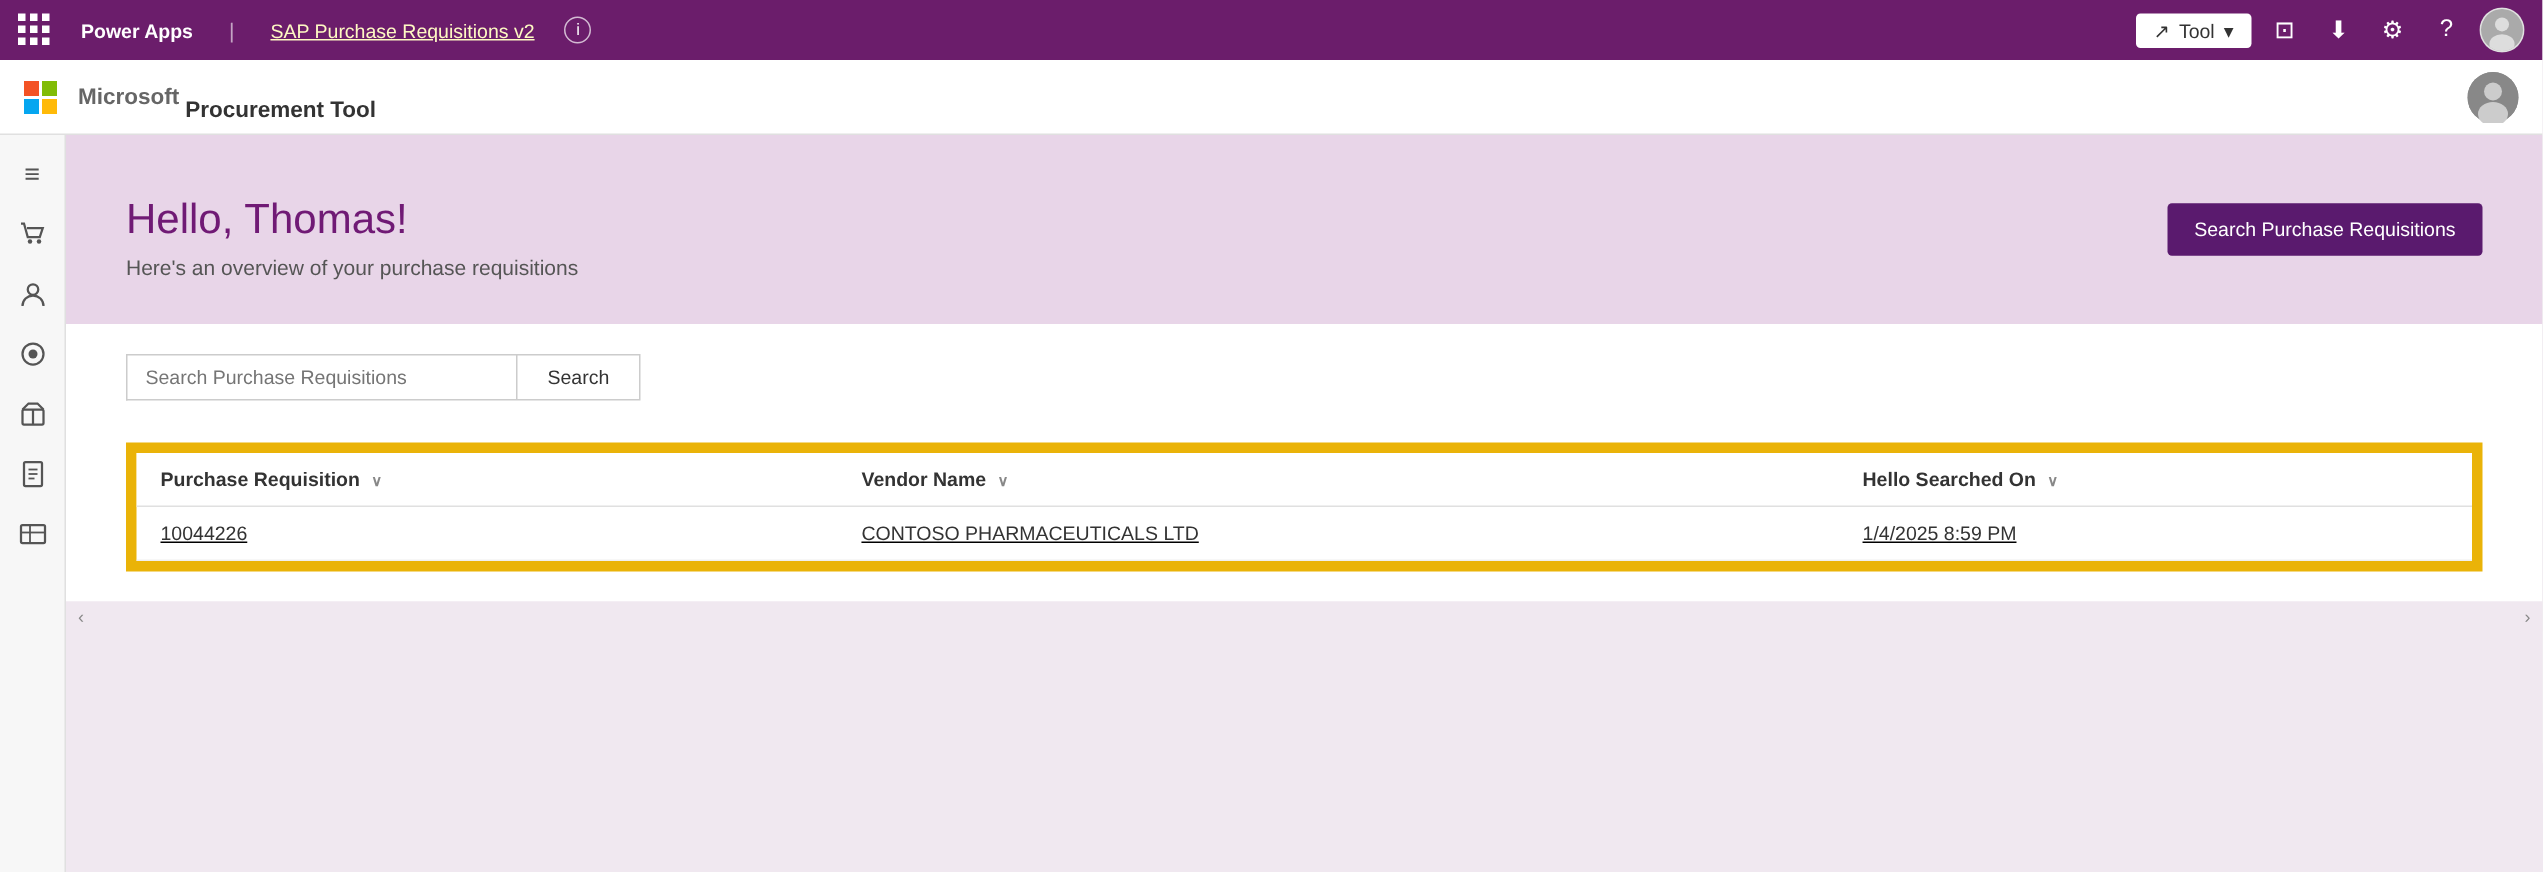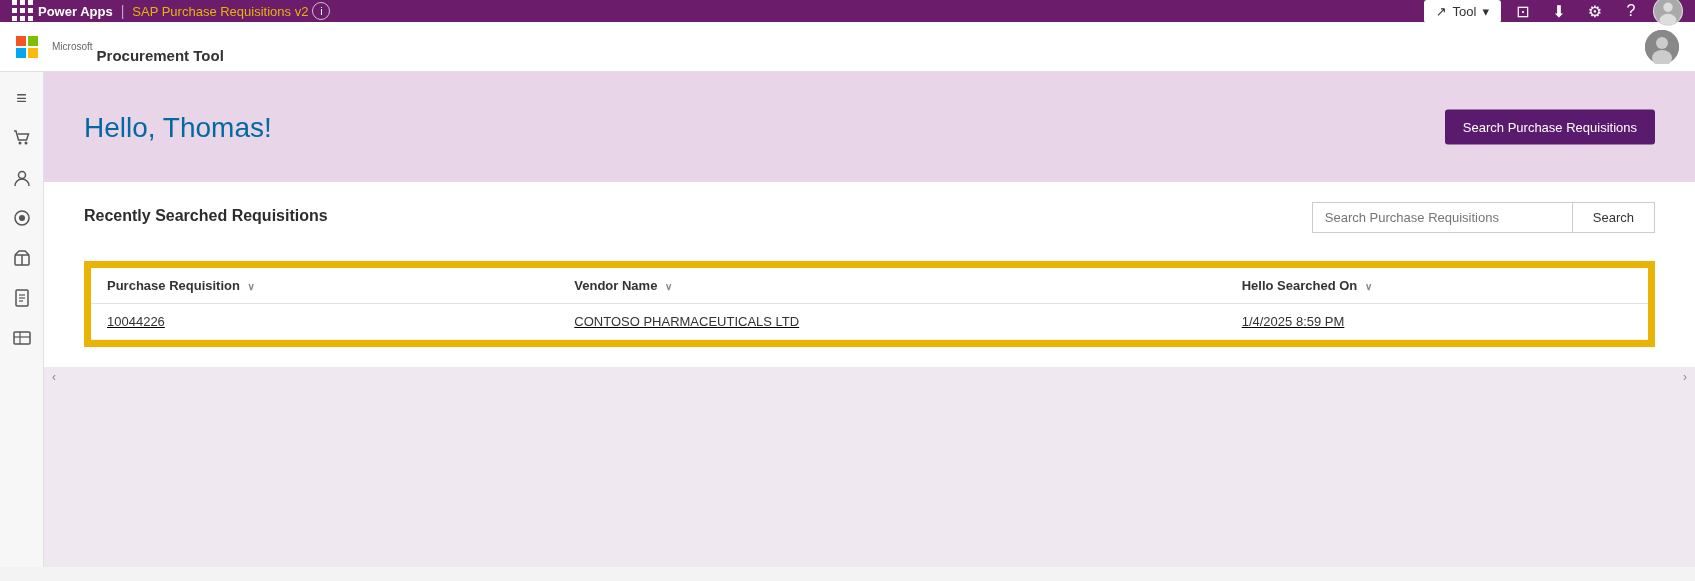--- a/index.html
+++ b/index.html
@@ -4,23 +4,23 @@
   <style>
     * { box-sizing: border-box; margin: 0; padding: 0; }
     body { font-family: 'Segoe UI', Arial, sans-serif; font-size: 14px; background: #f3f3f3; overflow: hidden; }
 
     
     .topbar {
       display: flex;
       align-items: center;
       background: #6b1d6b;
       color: white;
-      height: 22px;
+      height: 40px;
       padding: 0 12px;
-      gap: 4px;
+      gap: 20px;
     }
     .topbar-apps-icon {
       display: grid;
       grid-template-columns: repeat(3,6px);
       grid-template-rows: repeat(3,6px);
       gap: 2px;
       cursor: pointer;
     }
     .topbar-apps-icon span {
       width: 5px; height: 5px;
@@ -31,22 +31,23 @@
       font-weight: 600;
       font-size: 13px;
       color: white;
     }
     .topbar-separator {
       color: rgba(255,255,255,0.6);
       margin: 0 4px;
     }
     .topbar-title {
       font-size: 13px;
-      color: #eab308;
+      color: #fef9c3;
       font-weight: 400;
+      text-decoration: underline;
     }
     .topbar-info {
       width: 18px; height: 18px;
       border: 1px solid rgba(255,255,255,0.7);
       border-radius: 50%;
       display: flex; align-items: center; justify-content: center;
       font-size: 11px;
       cursor: pointer;
       color: white;
     }
@@ -110,23 +111,23 @@
       grid-template-columns: 1fr 1fr;
       grid-template-rows: 1fr 1fr;
       width: 22px; height: 22px;
       gap: 2px;
     }
     .ms-logo-grid .r { background: #F35325; }
     .ms-logo-grid .g { background: #81BC06; }
     .ms-logo-grid .b { background: #05A6F0; }
     .ms-logo-grid .y { background: #FFBA08; }
     .ms-brand-name {
-      font-size: 10px;
+      font-size: 15px;
       color: #666;
-      font-weight: 400;
+      font-weight: 700;
       margin-left: 6px;
     }
     .ms-app-title {
       font-size: 15px;
       color: #333;
       font-weight: 600;
       margin-left: 4px;
       margin-top: 17px;
     }
     .ms-bar-right {
@@ -173,21 +174,21 @@
     }
 
     .hero-section {
       background: #e8d5e8;
       padding: 40px 40px 30px 40px;
       position: relative;
     }
     .hello-title {
       font-size: 28px;
       font-weight: 400;
-      color: #0369a1;
+      color: #701a75;
       margin-bottom: 8px;
     }
     .hello-subtitle {
       font-size: 14px;
       color: #555;
     }
     .hero-buttons {
       position: absolute;
       top: 50%;
       right: 40px;
@@ -419,28 +420,28 @@
         <line x1="2" y1="9" x2="18" y2="9" stroke="#555" stroke-width="1.2"></line>
         <line x1="8" y1="4" x2="8" y2="16" stroke="#555" stroke-width="1.2"></line>
       </svg>
     </div>
   </div>
 
   <div class="content-area">
 
     <div class="hero-section">
       <h1 class="hello-title">Hello, Thomas!</h1>
+      <p class="hello-subtitle">Here's an overview of your purchase requisitions</p>
       <div class="hero-buttons">
         <button class="btn-search-pr">Search Purchase Requisitions</button>
       </div>
     </div>
 
     <div class="table-section">
       <div style="display:flex; justify-content:space-between; align-items:center; margin-bottom:12px;">
-        <h2 class="section-title">Recently Searched Requisitions</h2>
         <div class="search-row">
           <input class="search-input" type="text" placeholder="Search Purchase Requisitions" style="">
           <button class="search-button">Search</button>
         </div>
       </div>
       <div class="table-wrapper">
         <table class="data-table">
           <thead>
             <tr>
               <th>

